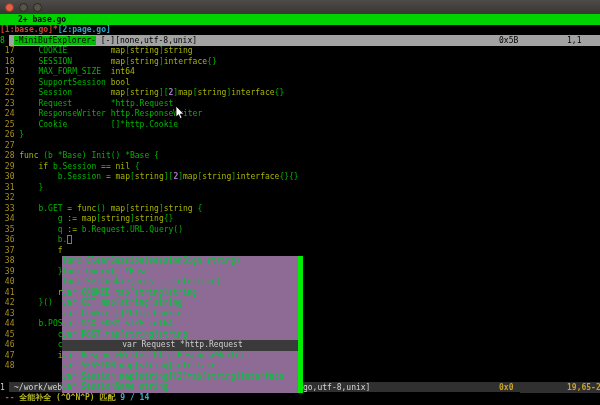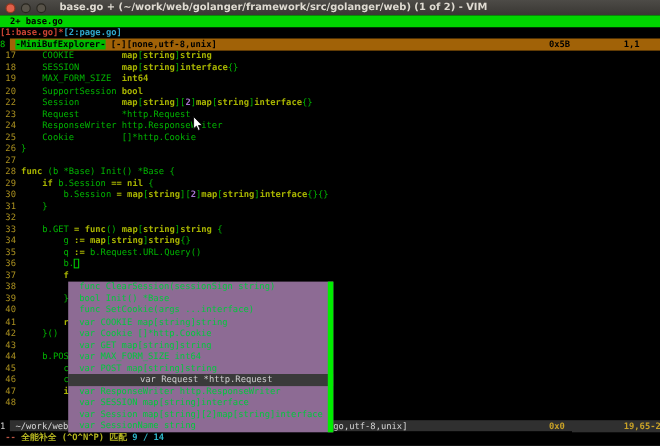--- a/index.html
+++ b/index.html
@@ -7,71 +7,70 @@
           font-family:"DejaVu Sans Mono",monospace;font-size:8px;}
   
   .titlebar{height:14px;background:linear-gradient(#4d4b47,#393733);display:flex;align-items:center;
             font-family:"DejaVu Sans",sans-serif;font-size:9px;font-weight:bold;color:#dfdbd2;}
   .wbtn{width:9px;height:9px;border-radius:50%;display:inline-block;margin-left:5px;box-sizing:border-box;}
   .wbtn.close{background:#e0604a;border:1px solid #93361f;}
   .wbtn.minb{background:#585349;border:1px solid #28261f;}
   .wbtn.maxb{background:#585349;border:1px solid #28261f;}
   .wtitle{margin-left:12px;white-space:nowrap;}
   
-  .tabline{height:11px;line-height:11px;background:#00d400;color:#000;font-weight:bold;padding-left:9px;white-space:pre;}
+  .tabline{height:11px;line-height:11px;background:#00d400;color:#000;font-weight:bold;padding-left:18px;white-space:pre;}
   
   .buflist{height:10px;line-height:10px;background:#000;font-weight:bold;white-space:pre;}
   .buf-active{color:#cc4433;}
   .buf-other{color:#2fa8cc;}
   
   .statusrow{position:relative;height:11px;line-height:11px;white-space:pre;}
   .snum{position:absolute;left:0;top:0;width:9px;height:11px;background:#000;}
   .ministatus .snum{color:#00cc00;}
   .mainstatus .snum{color:#cfcfcf;}
   .sbar{position:absolute;left:9px;right:0;top:0;bottom:0;padding-left:5px;overflow:hidden;}
-  .ministatus .sbar{background:#a16207;color:#000;font-weight:bold;}
+  .ministatus .sbar{background:#a3a3a3;color:#000;font-weight:normal;}
   .mbe-label{background:#00bb00;}
   .mainstatus{margin-top:0;}
   .mainstatus .sbar{background:#303030;color:#d6d6d6;}
   .col{position:absolute;top:0;margin-left:44px;}
   .col.hex{left:446px;}
   .col.pos{left:514px;}
   .col.scroll{left:575px;}
   .mainstatus .col{color:#c9a227;font-weight:bold;}
   
   .codearea{position:absolute;left:0;top:46px;width:600px;}
   .crow{height:10.5px;line-height:10.5px;white-space:pre;overflow:hidden;}
   .lnum{display:inline-block;width:14.5px;margin-right:4.7px;text-align:right;color:#a98f1f;}
   .tk-n{color:#00b400;}
-  .tk-kw{color:#a8b400;font-weight:bold;}
+  .tk-kw{color:#a8b400;font-weight:normal;}
   .tk-num{color:#a674cf;font-weight:bold;}
   .cursorbox{display:inline-block;width:4.5px;height:8.5px;border:1px solid #00cc00;box-sizing:border-box;vertical-align:-1.5px;}
   
   .popup{position:absolute;left:62px;top:256px;width:241px;background:#8d6b94;z-index:5;}
-  .pitem{height:10.5px;line-height:10.5px;white-space:pre;overflow:hidden;padding-left:10px;color:#00c83c;}
+  .pitem{height:10.5px;line-height:10.5px;white-space:pre;overflow:hidden;padding-left:0;color:#00c83c;}
   .pitem.sel{background:#3a3a3a;color:#cfcfcf;text-align:center;}
   .psbar{position:absolute;right:0;top:0;bottom:0;width:5px;background:#00ee00;z-index:6;}
   
   .cmdline{position:absolute;left:0;top:392px;width:520px;height:11px;line-height:11px;background:#000;font-weight:bold;white-space:pre;}
   .c-red{color:#bb5544;}
   .c-yel{color:#b5b520;}
   .c-cyan{color:#2fb6c9;}
   
   .mouseptr{position:absolute;left:175px;top:106px;z-index:9;}
 </style>
 </head>
 <body>
 
 <div class="screen">
 
   <div class="titlebar">
     <span class="wbtn close"></span>
     <span class="wbtn minb"></span>
     <span class="wbtn maxb"></span>
-    <span class="wtitle">base.go + (~/work/web/golanger/framework/src/golanger/web) (1 of 2) - VIM</span>
   </div>
 
   <div class="tabline"><span>2+ base.go</span></div>
 
   <div class="buflist"><span class="buf-active">[1:base.go]*</span><span class="buf-other">[2:page.go]</span></div>
 
   <div class="statusrow ministatus">
     <span class="snum">8</span>
     <div class="sbar"><span class="mbe-label">-MiniBufExplorer-</span><span> [-][none,utf-8,unix]</span><span class="col hex">0x5B</span><span class="col pos">1,1</span><span class="col scroll">全部</span></div>
   </div>
@@ -113,25 +112,25 @@
   <div class="statusrow mainstatus" style="position:absolute;left:0;top:382px;width:600px;">
     <span class="snum">1</span>
     <div class="sbar"><span>~/work/web/golanger/framework/src/golanger/web/base.go [+] [go,utf-8,unix]</span><span class="col hex">0x0</span><span class="col pos">19,65-24</span><span class="col scroll">8%</span></div>
   </div>
 
   <div class="cmdline"><span> </span><span class="c-red">--</span><span> </span><span class="c-yel">全能补全 (^O^N^P)</span><span> </span><span class="c-yel">匹配</span><span> </span><span class="c-cyan">9 / 14</span></div>
 
   <div class="popup">
     <div class="psbar"></div>
   <div class="pitem">func ClearSession(sessionSign string)</div>
-      <div class="pitem">bool Init() *Base</div>
+      <div class="pitem">func Query() *Base</div>
       <div class="pitem">func SetCookie(args ...interface)</div>
       <div class="pitem">var COOKIE map[string]string</div>
+      <div class="pitem">var GET map[string]string</div>
       <div class="pitem">var Cookie []*http.Cookie</div>
-      <div class="pitem">var GET map[string]string</div>
       <div class="pitem">var MAX_FORM_SIZE int64</div>
       <div class="pitem">var POST map[string]string</div>
       <div class="pitem sel">var Request *http.Request</div>
       <div class="pitem">var ResponseWriter http.ResponseWriter</div>
       <div class="pitem">var SESSION map[string]interface</div>
       <div class="pitem">var Session map[string][2]map[string]interface</div>
       <div class="pitem">var SessionName string</div>
     </div>
 
   <svg class="mouseptr" width="12" height="14" viewBox="0 0 12 14">

